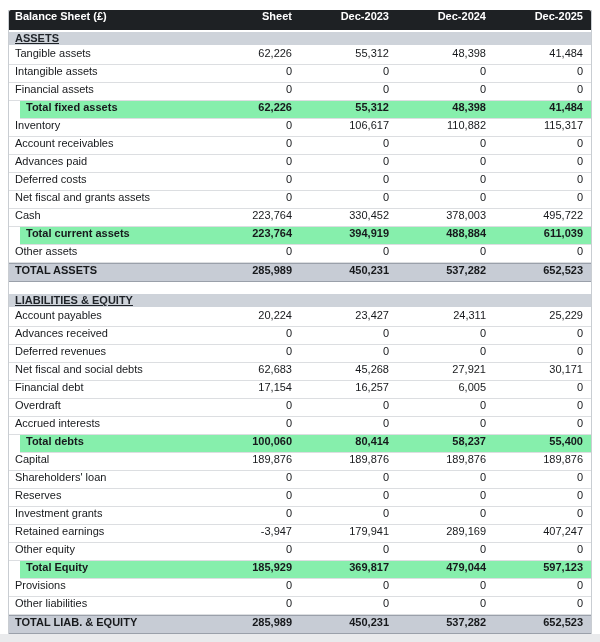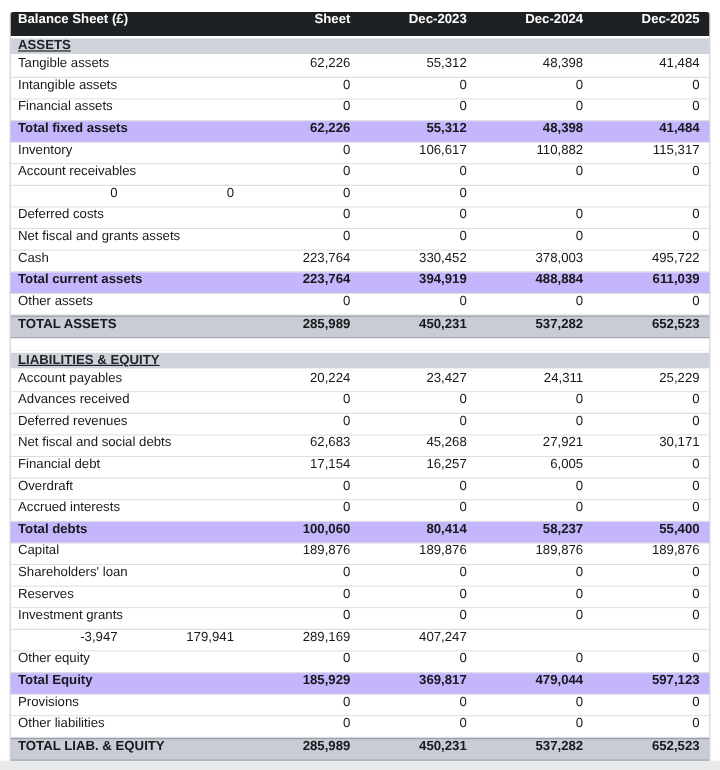--- a/index.html
+++ b/index.html
@@ -55,22 +55,23 @@
     border-bottom: 2px solid #ffffff;
     color: #1f2328;
     text-decoration: underline;
   }
   .row {
     height: 17px;
     background: #ffffff;
     border-bottom: 1px solid #dcdee1;
   }
   .row.subtotal {
-    background: #c4b5fd;
+    background: #86efac;
     font-weight: bold;
+    margin-left: 11px;
   }
   .row.grand {
     background: #c7ccd5;
     font-weight: bold;
     border-top: 1px solid #9aa0aa;
     border-bottom: 1px solid #9aa0aa;
   }
   .section-gap {
     height: 10px;
     background: #ffffff;
@@ -135,20 +136,21 @@
           <div class="cell-num">115,317</div>
         </div>
         <div class="flexrow row">
           <div class="cell-label">Account receivables</div>
           <div class="cell-num">0</div>
           <div class="cell-num">0</div>
           <div class="cell-num">0</div>
           <div class="cell-num">0</div>
         </div>
         <div class="flexrow row">
+          <div class="cell-label">Advances paid</div>
           <div class="cell-num">0</div>
           <div class="cell-num">0</div>
           <div class="cell-num">0</div>
           <div class="cell-num">0</div>
         </div>
         <div class="flexrow row">
           <div class="cell-label">Deferred costs</div>
           <div class="cell-num">0</div>
           <div class="cell-num">0</div>
           <div class="cell-num">0</div>
@@ -271,20 +273,21 @@
           <div class="cell-num">0</div>
         </div>
         <div class="flexrow row">
           <div class="cell-label">Investment grants</div>
           <div class="cell-num">0</div>
           <div class="cell-num">0</div>
           <div class="cell-num">0</div>
           <div class="cell-num">0</div>
         </div>
         <div class="flexrow row">
+          <div class="cell-label">Retained earnings</div>
           <div class="cell-num">-3,947</div>
           <div class="cell-num">179,941</div>
           <div class="cell-num">289,169</div>
           <div class="cell-num">407,247</div>
         </div>
         <div class="flexrow row">
           <div class="cell-label">Other equity</div>
           <div class="cell-num">0</div>
           <div class="cell-num">0</div>
           <div class="cell-num">0</div>

